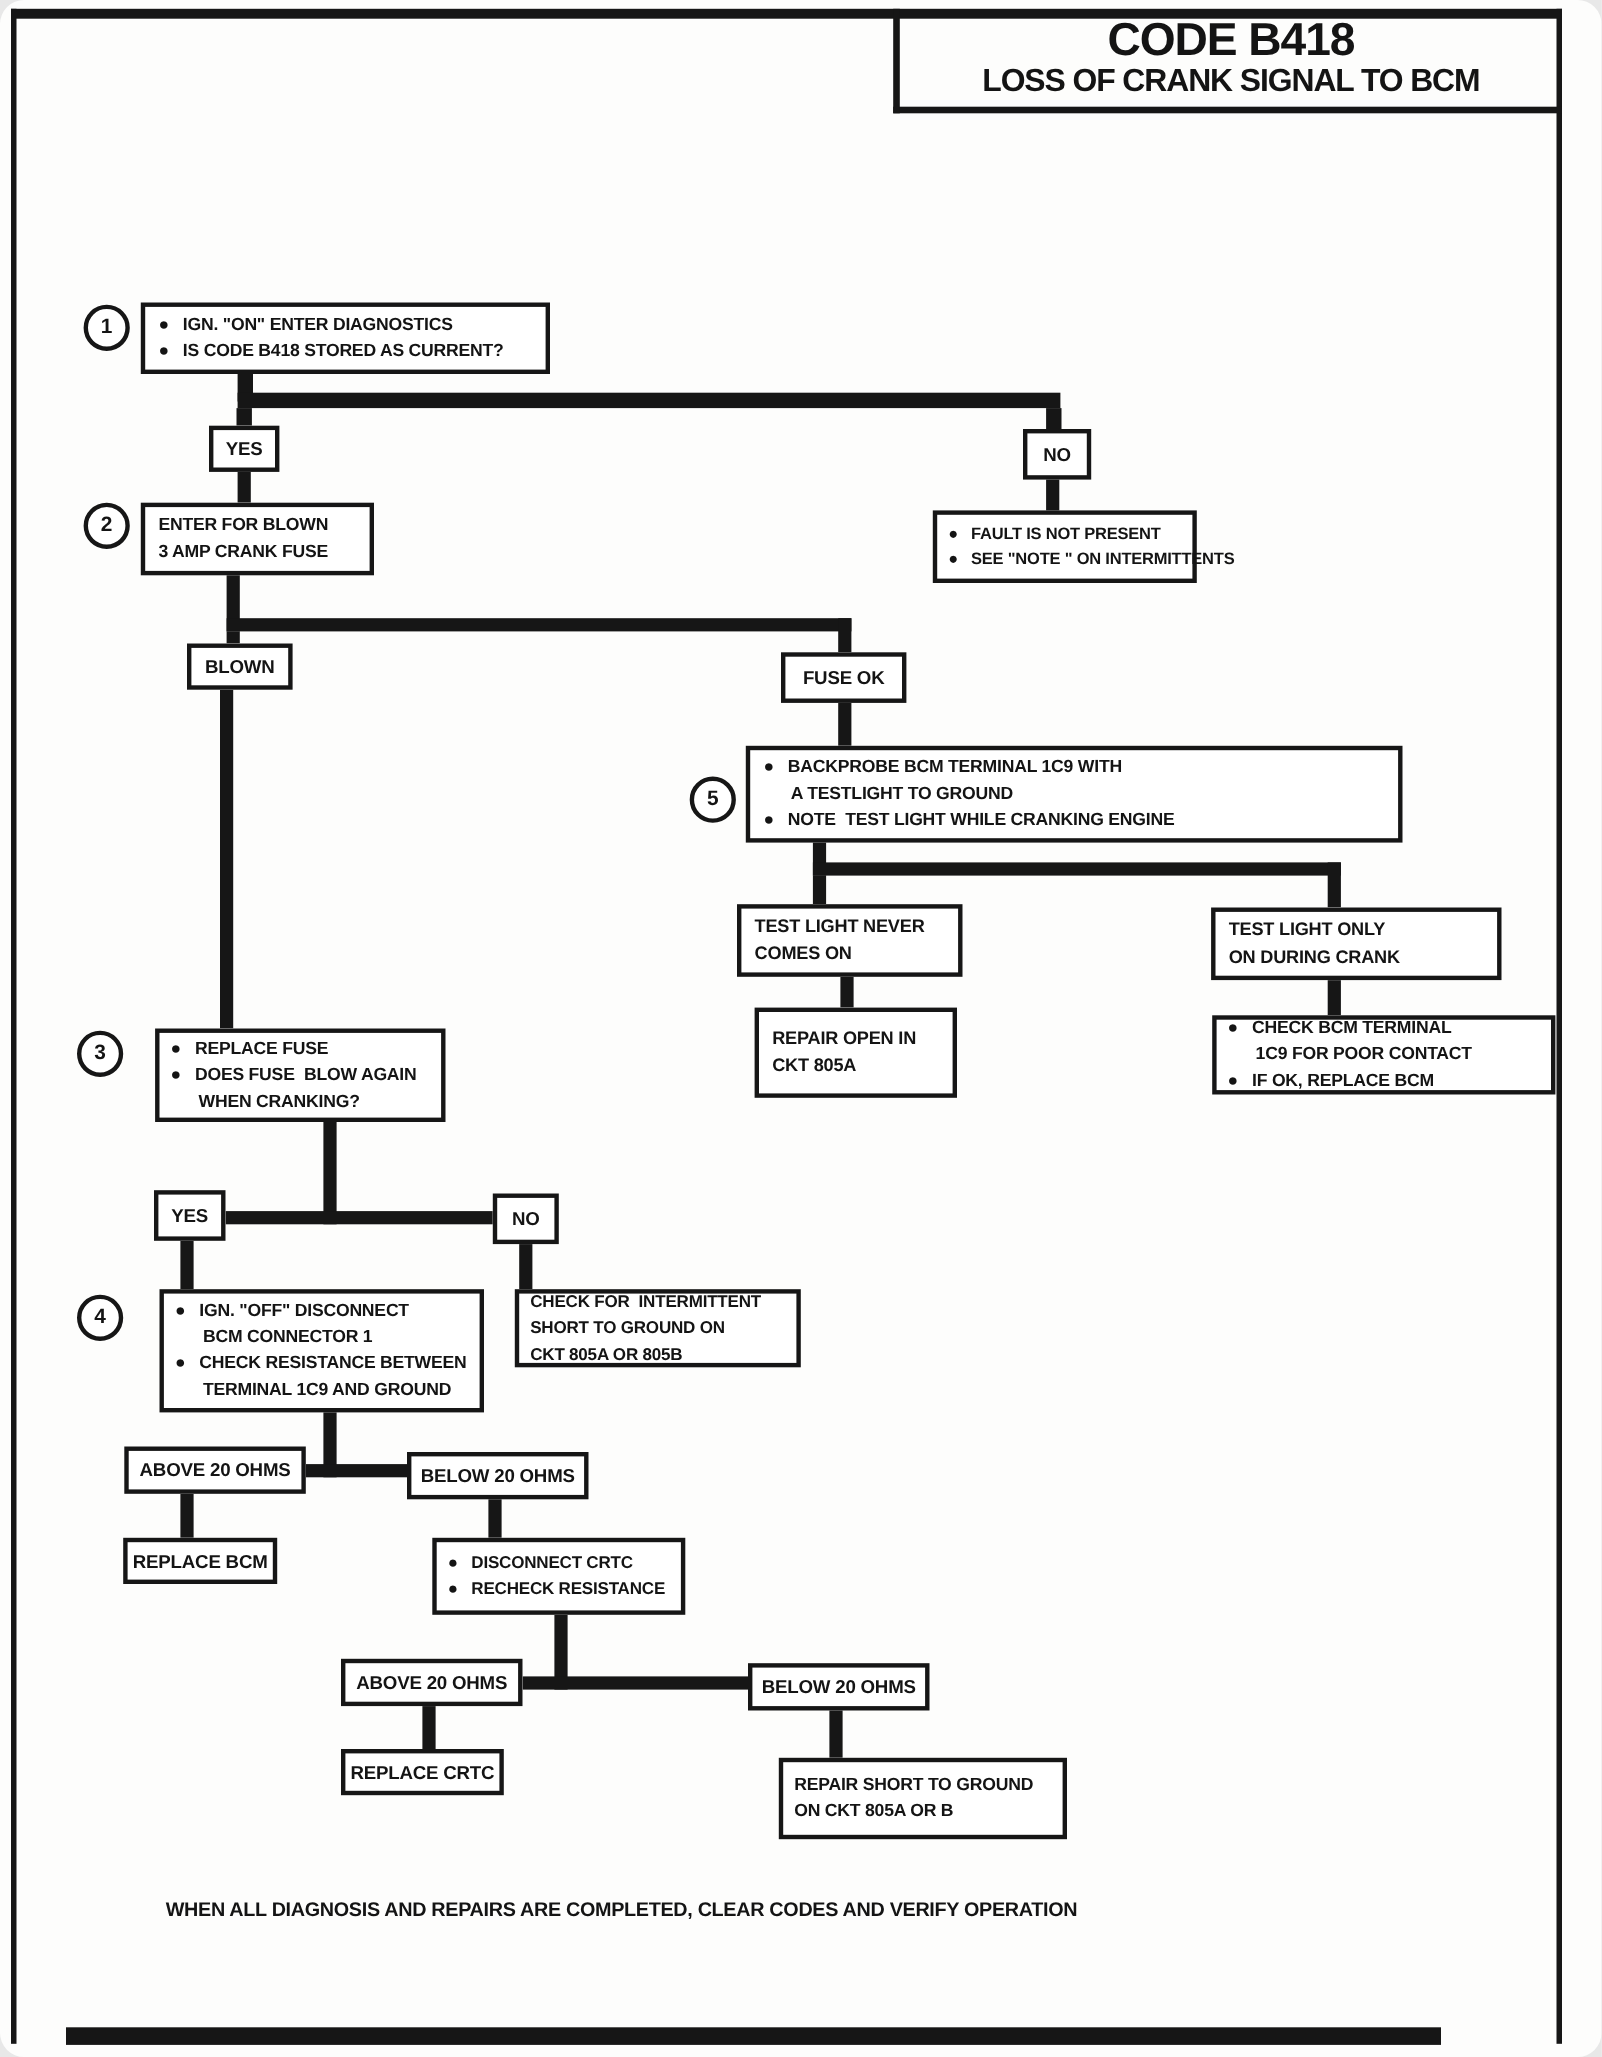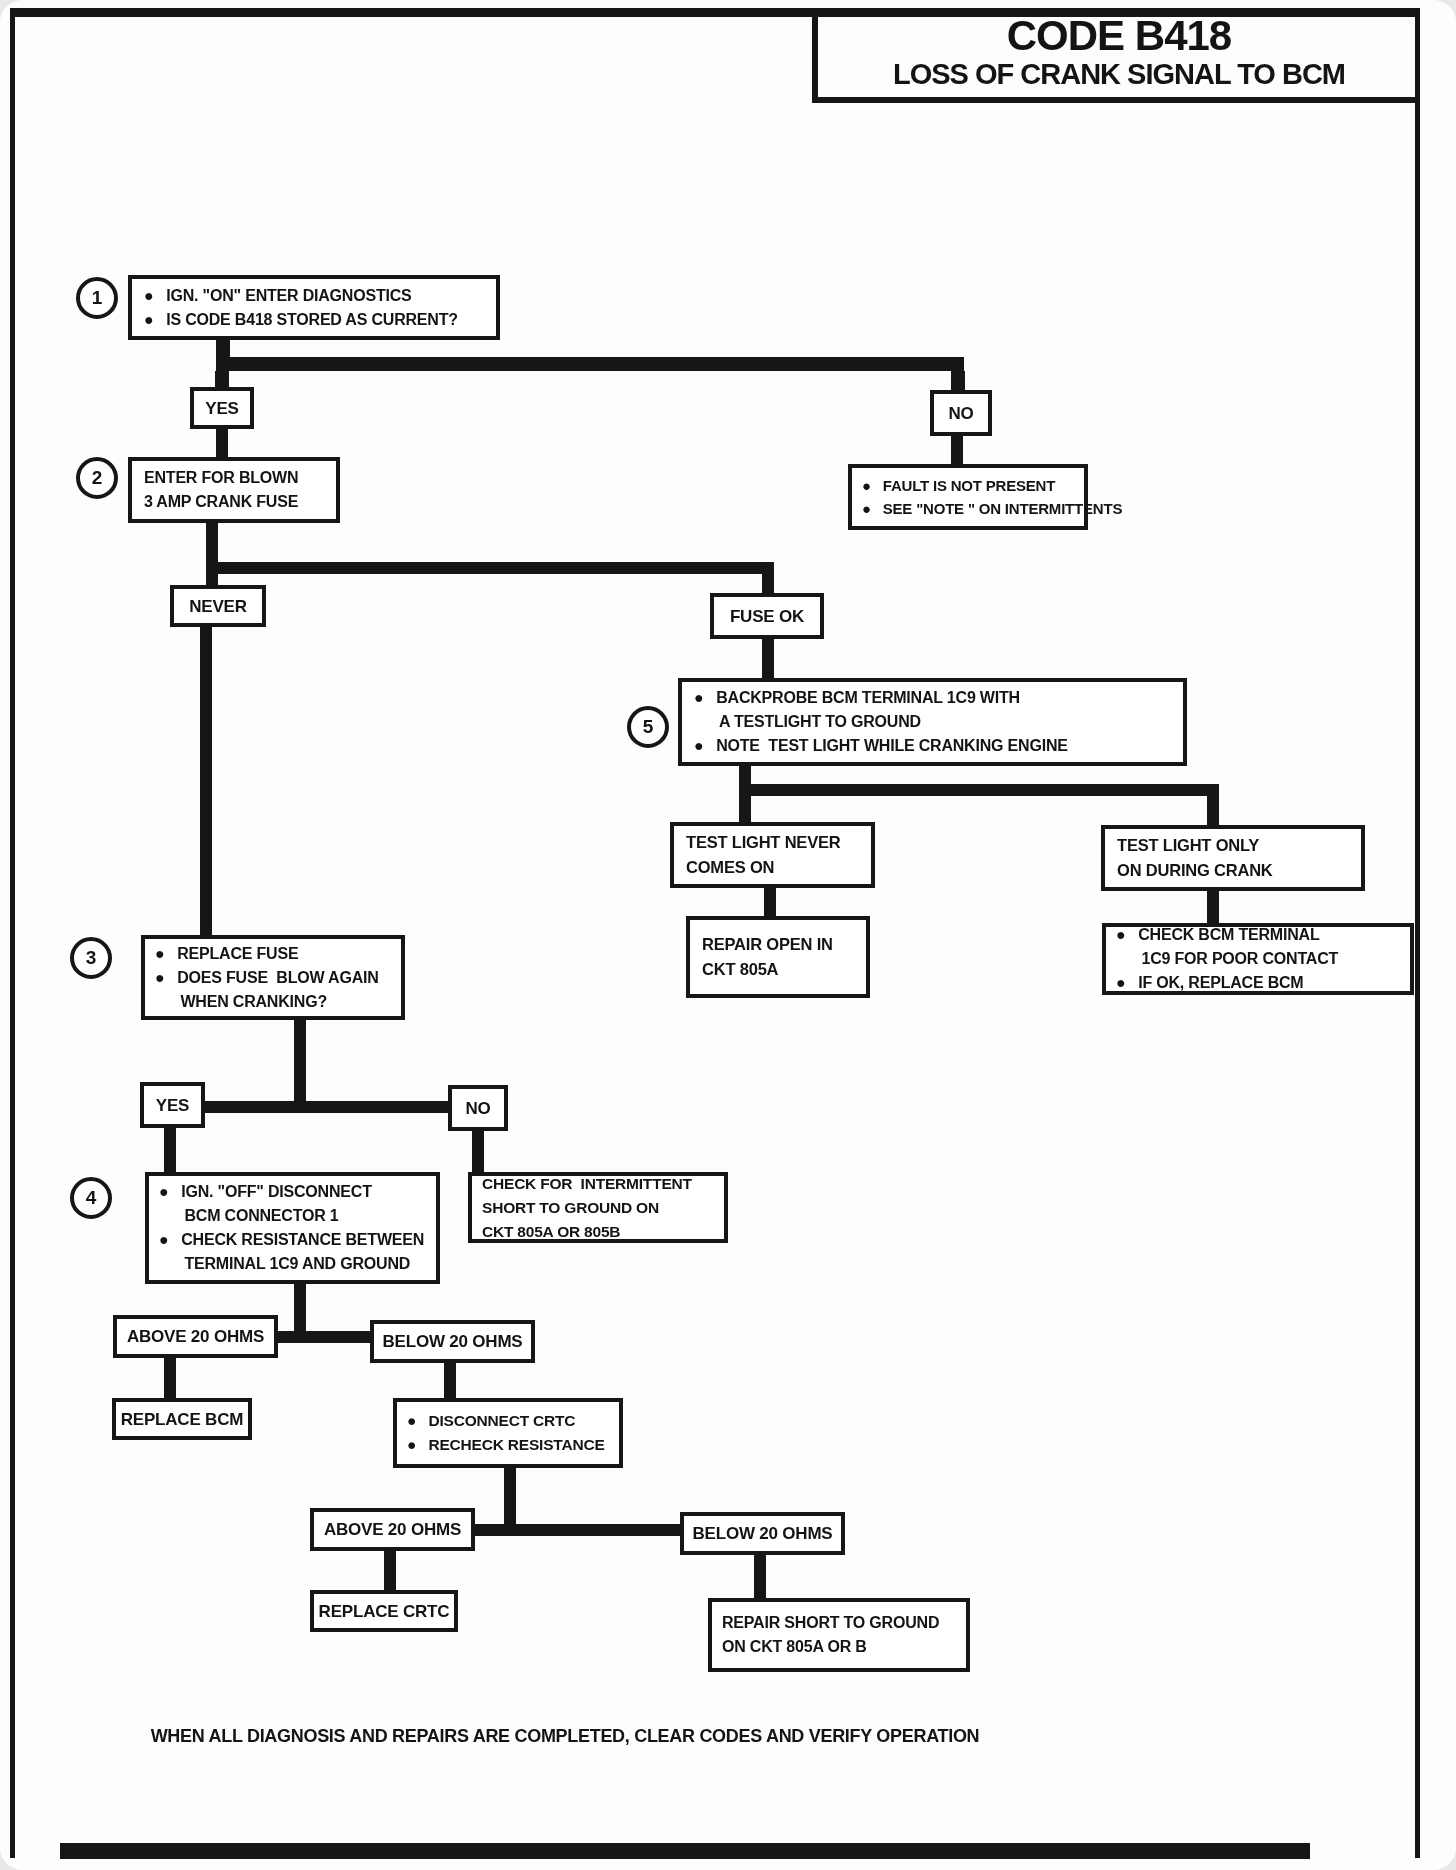--- a/index.html
+++ b/index.html
@@ -112,28 +112,28 @@
     <span class="ln">ENTER FOR BLOWN</span>
     <span class="ln">3 AMP CRANK FUSE</span>
   </div>
 
   <div class="fbox fs15 pl10" style="left:820px;top:464px;width:240px;height:66px;">
     <span class="ln">●   FAULT IS NOT PRESENT</span>
     <span class="ln">●   SEE "NOTE " ON INTERMITTENTS</span>
   </div>
 
   <div class="fbox fs17 ctr" style="left:170px;top:585px;width:96px;height:42px;">
-    <span class="ln">NEVER</span>
+    <span class="ln">BLOWN</span>
   </div>
 
   <div class="fbox fs17 ctr" style="left:710px;top:593px;width:114px;height:46px;">
     <span class="ln">FUSE OK</span>
   </div>
 
-  <div class="fbox fs16 pl12" style="left:678px;top:678px;width:509px;height:88px;">
+  <div class="fbox fs16 pl12" style="left:678px;top:678px;width:597px;height:88px;">
     <span class="ln">●   BACKPROBE BCM TERMINAL 1C9 WITH</span>
     <span class="ln">      A TESTLIGHT TO GROUND</span>
     <span class="ln">●   NOTE  TEST LIGHT WHILE CRANKING ENGINE</span>
   </div>
 
   <div class="fbox fs165 pl12" style="left:670px;top:822px;width:205px;height:66px;">
     <span class="ln">TEST LIGHT NEVER</span>
     <span class="ln">COMES ON</span>
   </div>
 

